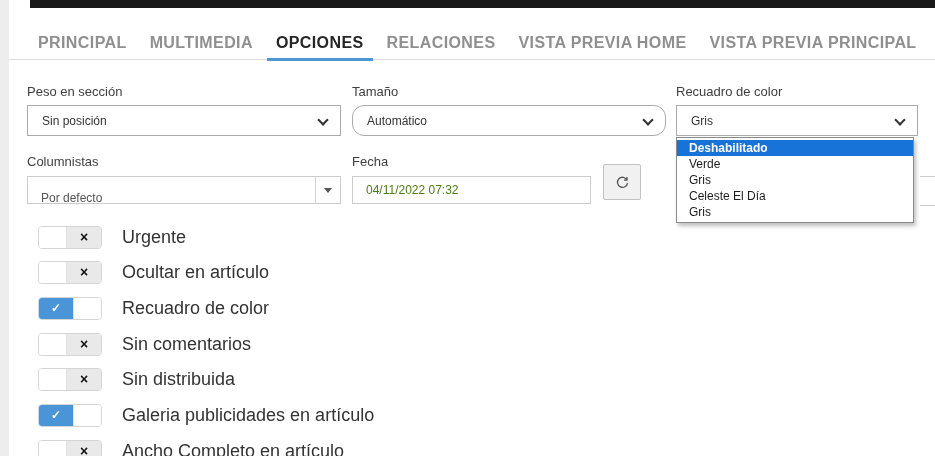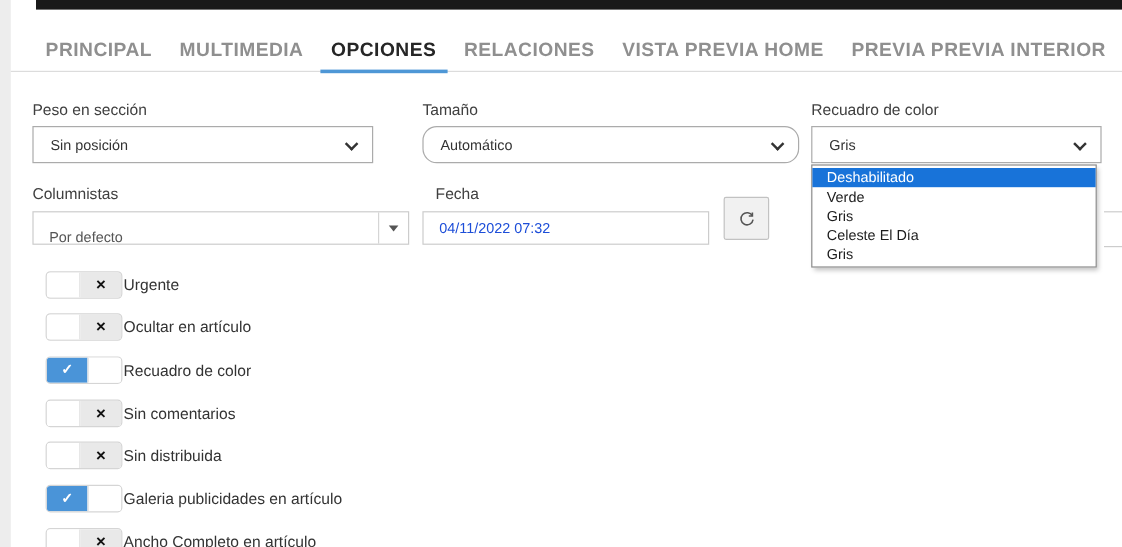--- a/index.html
+++ b/index.html
@@ -32,83 +32,83 @@
           transform:rotate(45deg); }
   .combobox { position:absolute; left:27px; top:176px; width:314px; height:28px;
           border:1px solid #ccc; background:#fff; display:flex; align-items:center;
           padding-left:13px; cursor:pointer; }
   .combobox .val { font-size:12px; color:#555;margin-top:16px; }
   .combobox .caretwrap { position:absolute; right:0; top:0; width:25px; height:100%;
           border-left:1px solid #d5d5d5; display:flex; align-items:center; justify-content:center; }
   .caret-down { width:0; height:0; border-left:4px solid transparent;
           border-right:4px solid transparent; border-top:5px solid #555; }
   .textinput { position:absolute; left:352px; top:176px; width:239px; height:28px;
-          border:1px solid #ccc; background:#fff; font-size:12px; color:#1d4ed8;
+          border:1px solid #ccc; background:#fff; font-size:12px; color:#4d7c0f;
           padding-left:13px; font-family:"Liberation Sans", sans-serif; }
   .refresh-btn { position:absolute; left:603px; top:164px; width:38px; height:36px;
           background:#f1f1f1; border:1px solid #c2c2c2; border-radius:2px;
           display:flex; align-items:center; justify-content:center; cursor:pointer; }
   .fragment { position:absolute; left:920px; top:176px; width:15px; height:30px;
           border-top:1px solid #ccc; border-bottom:1px solid #ccc; background:#fff; }
   
   .dropdown { position:absolute; left:676px; top:137px; width:238px;
           background:#fff; border:1px solid #8a8a8a; padding:2px 0;
           box-shadow:2px 3px 4px rgba(0,0,0,.25); z-index:10; }
   .opt { height:16px; line-height:16px; font-size:12px; color:#1c1c1c;
           padding-left:12px; cursor:pointer; white-space:nowrap; }
-  .opt.hl { background:#1873d9; color:#fff; }
+  .opt.hl { background:#1873d9; color:#fff;font-weight:bold; }
   
   .trow { position:absolute; left:38px; height:24px; display:flex; align-items:center; }
   .toggle { width:64px; height:23px; border:1px solid #d5d5d5; border-radius:4px;
           overflow:hidden; display:flex; cursor:pointer; background:#fff; flex:0 0 auto; }
   .toggle .knob { background:#fff; }
   .toggle.off .knob { width:28px; border-right:1px solid #e2e2e2; }
   .toggle.off .sym { flex:1; background:#e9e9e9; display:flex; align-items:center;
           justify-content:center; font-weight:bold; font-size:14px; color:#111; }
   .toggle.on .sym { width:34px; background:#4a94d8; display:flex; align-items:center;
           justify-content:center; font-weight:bold; font-size:12px; color:#fff; }
   .toggle.on .knob { flex:1; border-left:1px solid #e2e2e2; }
-  .tname { margin-left:1px; font-size:13px; color:#333; white-space:nowrap; }
+  .tname { margin-left:20px; font-size:18px; color:#333; white-space:nowrap; }
 </style>
 </head>
 <body>
 
 <div id="screen">
 
   <div class="gutter"></div>
   <div class="topbar"></div>
 
   <div class="tabs">
     <div class="tab">PRINCIPAL</div>
     <div class="tab">MULTIMEDIA</div>
     <div class="tab active">OPCIONES</div>
     <div class="tab">RELACIONES</div>
     <div class="tab">VISTA PREVIA HOME</div>
-    <div class="tab">PREVIA PREVIA INTERIOR</div>
+    <div class="tab">VISTA PREVIA PRINCIPAL</div>
   </div>
 
   <div class="flabel" style="left:27px; top:84px;text-align:center;">Peso en sección</div>
   <div class="flabel" style="left:352px; top:84px;">Tamaño</div>
   <div class="flabel" style="left:676px; top:84px;">Recuadro de color</div>
 
-  <div class="selectbox" style="left:27px; top:105px; width:284px;">
+  <div class="selectbox" style="left:27px; top:105px; width:314px;">
     <span class="val">Sin posición</span>
     <span class="chev"></span>
   </div>
   <div class="selectbox" style="left:352px; top:105px; width:314px;border-radius:12px;">
     <span class="val">Automático</span>
     <span class="chev"></span>
   </div>
   <div class="selectbox" style="left:676px; top:105px; width:242px;">
     <span class="val">Gris</span>
     <span class="chev"></span>
   </div>
 
   <div class="flabel" style="left:27px; top:154px;">Columnistas</div>
-  <div class="flabel" style="left:352px; top:154px;margin-left:11px;">Fecha</div>
+  <div class="flabel" style="left:352px; top:154px;">Fecha</div>
 
   <div class="combobox">
     <span class="val">Por defecto</span>
     <span class="caretwrap">
       <span class="caret-down"></span>
     </span>
   </div>
   <input class="textinput" type="text" value="04/11/2022 07:32" style="">
   <div class="refresh-btn">
     <svg width="15" height="15" viewBox="0 0 16 16" fill="none" stroke="#555" stroke-width="1.4">

